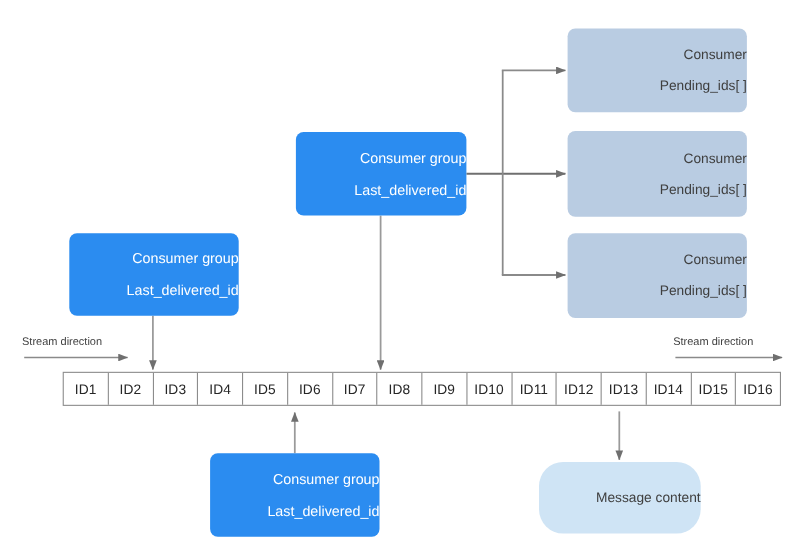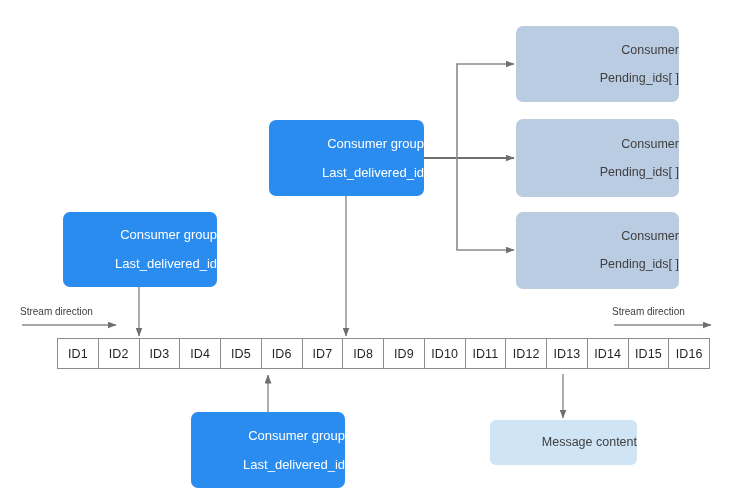--- a/index.html
+++ b/index.html
@@ -172,21 +172,21 @@
   <div class="box box-consumer" style="left:516px; top:119px; width:163px; height:78px;">
     <span class="line1">Consumer</span>
     <span class="line2">Pending_ids[ ]</span>
   </div>
 
   <div class="box box-consumer" style="left:516px; top:212px; width:163px; height:77px;">
     <span class="line1">Consumer</span>
     <span class="line2">Pending_ids[ ]</span>
   </div>
 
-  <div class="box box-message" style="left:490px; top:420px; width:147px; height:45px;">
+  <div class="box box-message" style="left:490px; top:420px; width:147px; height:65px;border-radius:22px;">
     <span class="line1">Message content</span>
   </div>
 
   <span class="stream-label" id="stream-label-left">Stream direction</span>
   <span class="stream-label" id="stream-label-right">Stream direction</span>
 
   <div id="strip">
       <div class="cell">ID1</div>
       <div class="cell">ID2</div>
       <div class="cell">ID3</div>

